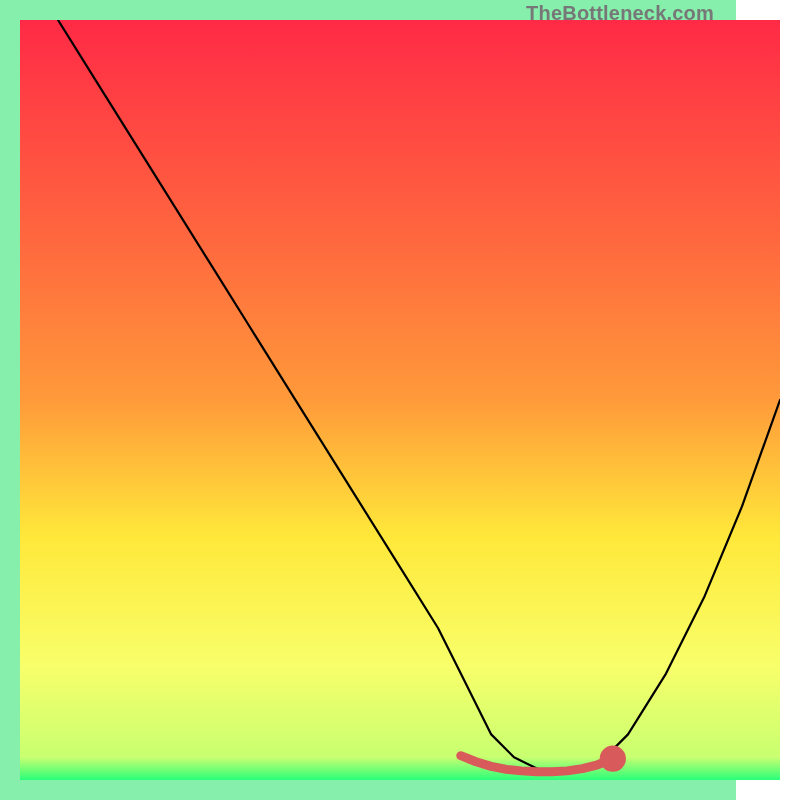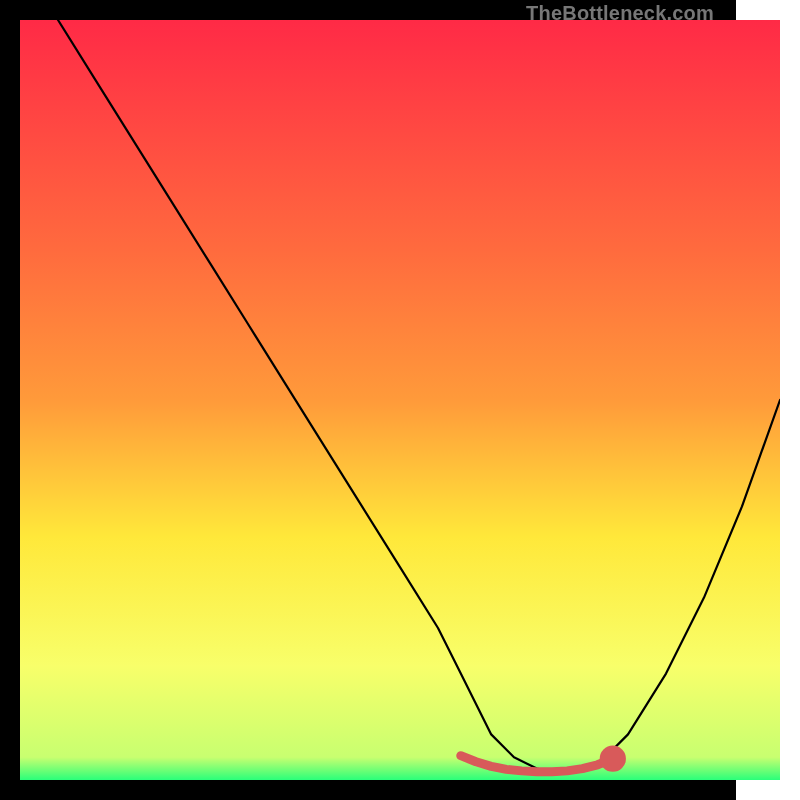--- a/index.html
+++ b/index.html
@@ -1,17 +1,17 @@
 <!DOCTYPE html>
 <html><head>
 <meta charset="utf-8">
 <style>
   * { margin: 0; padding: 0; box-sizing: border-box; }
   body { width: 800px; height: 800px; overflow: hidden; font-family: Arial, sans-serif; }
-  .frame { width: 736px; height: 800px; background: #000000; position: relative; }
+  .frame { width: 736px; height: 800px; background: #86efac; position: relative; }
   .plot-area { position: absolute; left: 20px; top: 20px; width: 760px; height: 760px; }
   .watermark { position: absolute; top: 2px; right: 22px; color: #777; font-size: 20px; font-weight: bold; letter-spacing: 0.2px; }
   svg { display: block; }
 </style>
 </head>
 <body>
 
 <div class="frame">
   <div class="watermark">TheBottleneck.com</div>
   <div class="plot-area">

